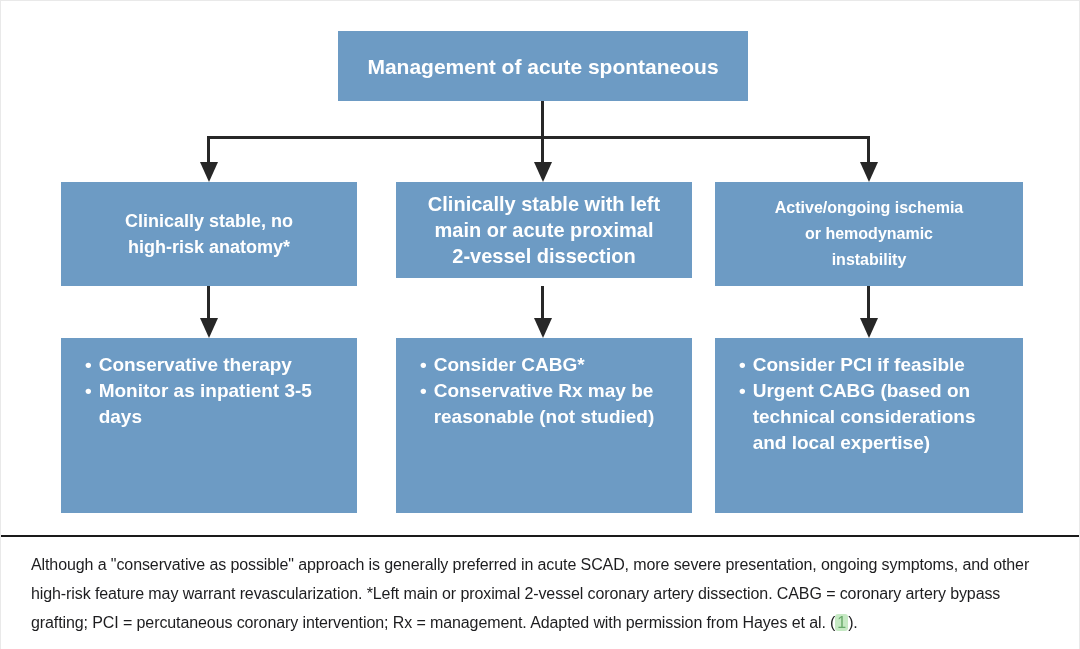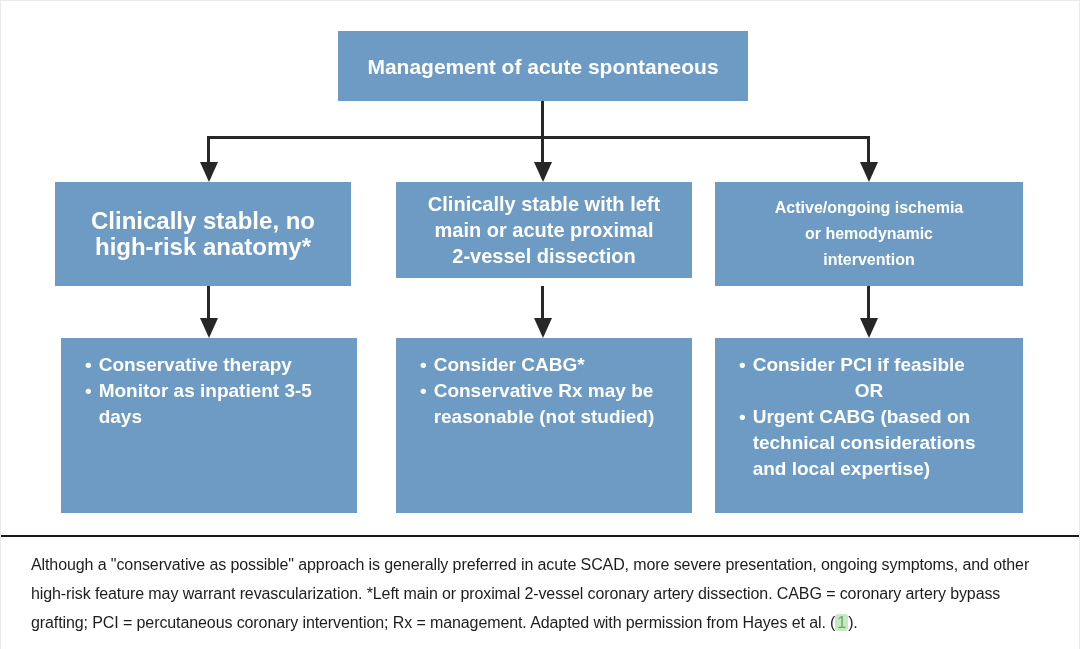--- a/index.html
+++ b/index.html
@@ -19,21 +19,21 @@
     box-sizing:border-box;border:1px solid var(--frame_border);border-bottom:none;
     overflow:hidden;
   }
   .flowchart{position:absolute;left:0;top:0;width:1080px;height:534px;}
   .box{
     position:absolute;background:var(--box_fill);color:var(--box_text);
     font-weight:bold;box-sizing:border-box;
   }
   .box.centered{display:flex;flex-direction:column;align-items:center;justify-content:center;text-align:left;}
   .box-top{left:337px;top:30px;width:410px;height:70px;font-size:21px;line-height:27px;}
-  .b2-1{left:54px; top:181px;width:296px;height:104px;font-size:24px;line-height:26px;}
+  .b2-1{left:60px; top:181px;width:296px;height:104px;font-size:18px;line-height:26px;}
   .b2-2{left:395px;top:181px;width:296px;height:96px;font-size:20px;line-height:26px;}
   .b2-3{left:714px;top:181px;width:308px;height:104px;font-size:16px;line-height:26px;}
   .b3-1{left:60px; top:337px;width:296px;height:175px;}
   .b3-2{left:395px;top:337px;width:296px;height:175px;}
   .b3-3{left:714px;top:337px;width:308px;height:175px;}
   .bullets{
     padding:14px 10px 0 24px;font-size:19px;line-height:26px;font-weight:bold;
   }
   .bullet-item{display:flex;align-items:flex-start;}
   .bullet-mark{flex:0 0 auto;margin-right:7px;}
@@ -96,21 +96,21 @@
       <div>high-risk anatomy*</div>
     </div>
     <div class="box centered b2-2">
       <div>Clinically stable with left</div>
       <div>main or acute proximal</div>
       <div>2-vessel dissection</div>
     </div>
     <div class="box centered b2-3">
       <div>Active/ongoing ischemia</div>
       <div>or hemodynamic</div>
-      <div>intervention</div>
+      <div>instability</div>
     </div>
 
     <div class="vline conn-l"></div>
     <div class="vline conn-m"></div>
     <div class="vline conn-r"></div>
     <div class="arrowhead ah-r3-l"></div>
     <div class="arrowhead ah-r3-m"></div>
     <div class="arrowhead ah-r3-r"></div>
 
     <div class="box b3-1">
@@ -138,21 +138,20 @@
         </div>
       </div>
     </div>
 
     <div class="box b3-3">
       <div class="bullets">
         <div class="bullet-item">
           <span class="bullet-mark">•</span>
           <span class="bullet-text">Consider PCI if feasible</span>
         </div>
-        <div class="or-line">OR</div>
         <div class="bullet-item">
           <span class="bullet-mark">•</span>
           <span class="bullet-text">Urgent CABG (based on technical considerations and local expertise)</span>
         </div>
       </div>
     </div>
 
   </div>
 
   <div class="divider"></div>

